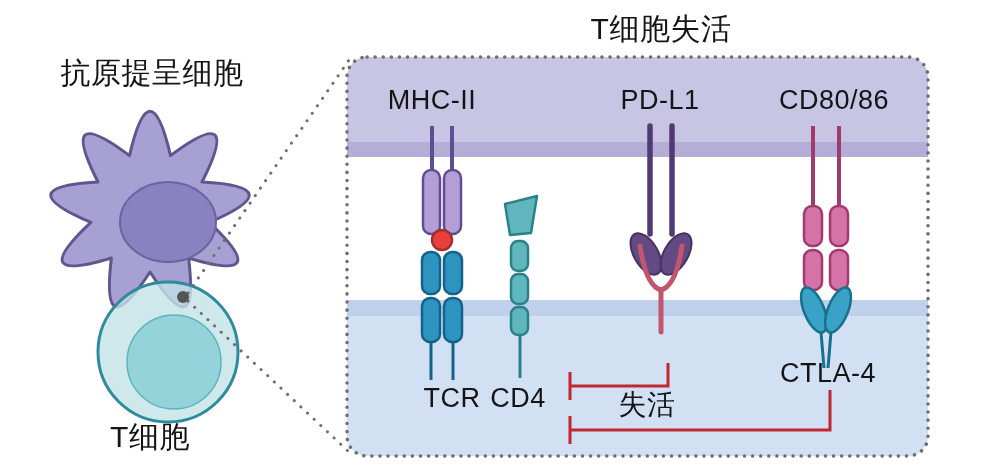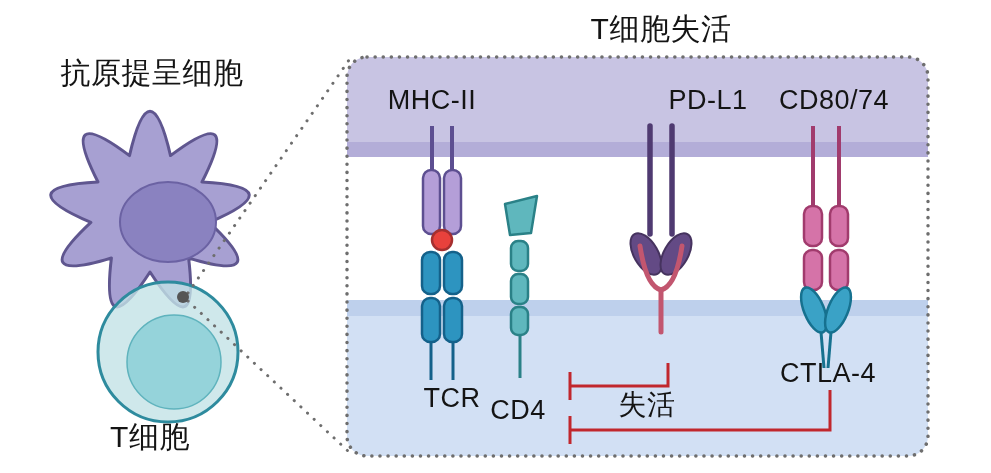--- a/index.html
+++ b/index.html
@@ -129,26 +129,26 @@
   </svg>
 
   <div class="lbl zh" style="left:637px;top:12px;margin-left:24px;">T细胞失活</div>
 
   <div class="lbl zh" style="left:152px;top:56px;">抗原提呈细胞</div>
 
   <div class="lbl en" style="left:432px;top:86px;">MHC-II</div>
 
   <div class="lbl zh" style="left:150px;top:420px;">T细胞</div>
 
-  <div class="lbl en" style="left:660px;top:86px;margin-left:48px;">PD-L1</div>
+  <div class="lbl en" style="left:660px;top:86px;">PD-L1</div>
 
-  <div class="lbl en" style="left:834px;top:86px;">CD80/74</div>
+  <div class="lbl en" style="left:834px;top:86px;">CD80/86</div>
 
   <div class="lbl en" style="left:452px;top:384px;">TCR</div>
 
-  <div class="lbl en" style="left:518px;top:384px;margin-top:12px;">CD4</div>
+  <div class="lbl en" style="left:518px;top:384px;">CD4</div>
 
   <div class="lbl inact" style="left:604px;top:390px;">失活</div>
 
 
   <div class="lbl en" style="left:828px;top:359px;">CTLA-4</div>
 
 </div>
 
 </body></html>

